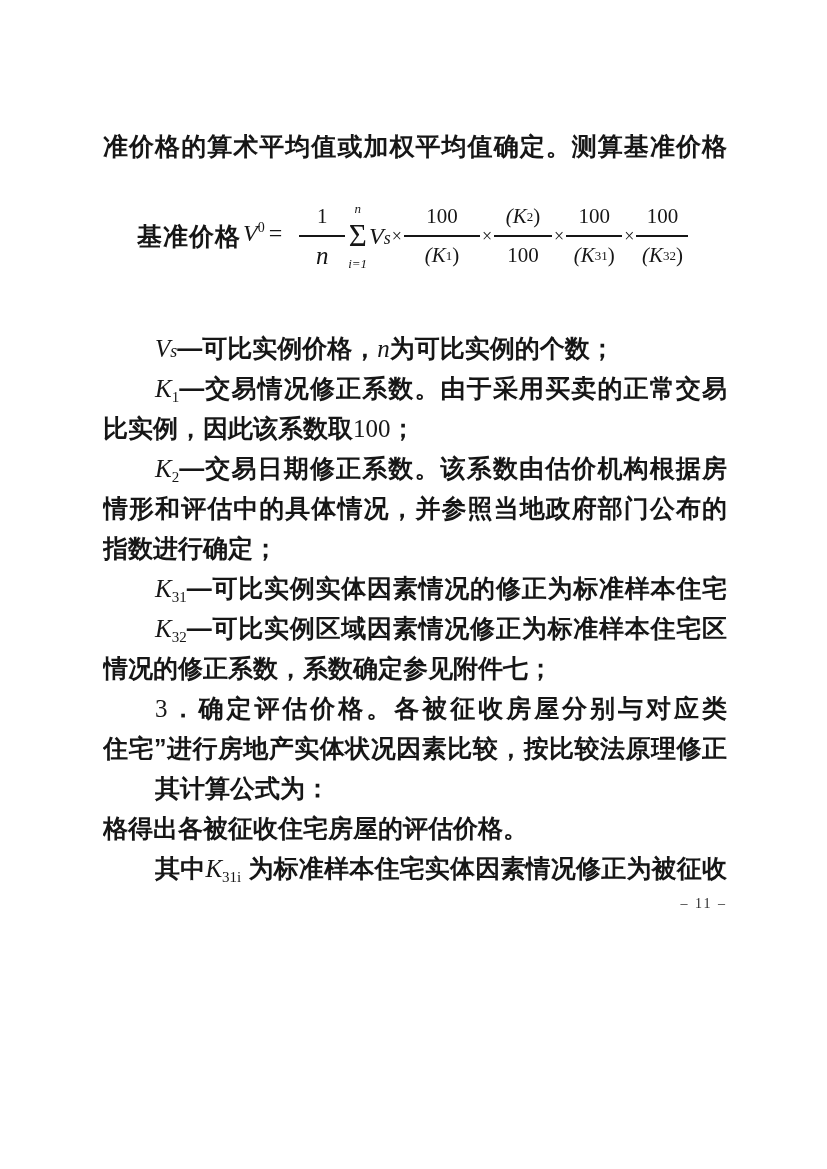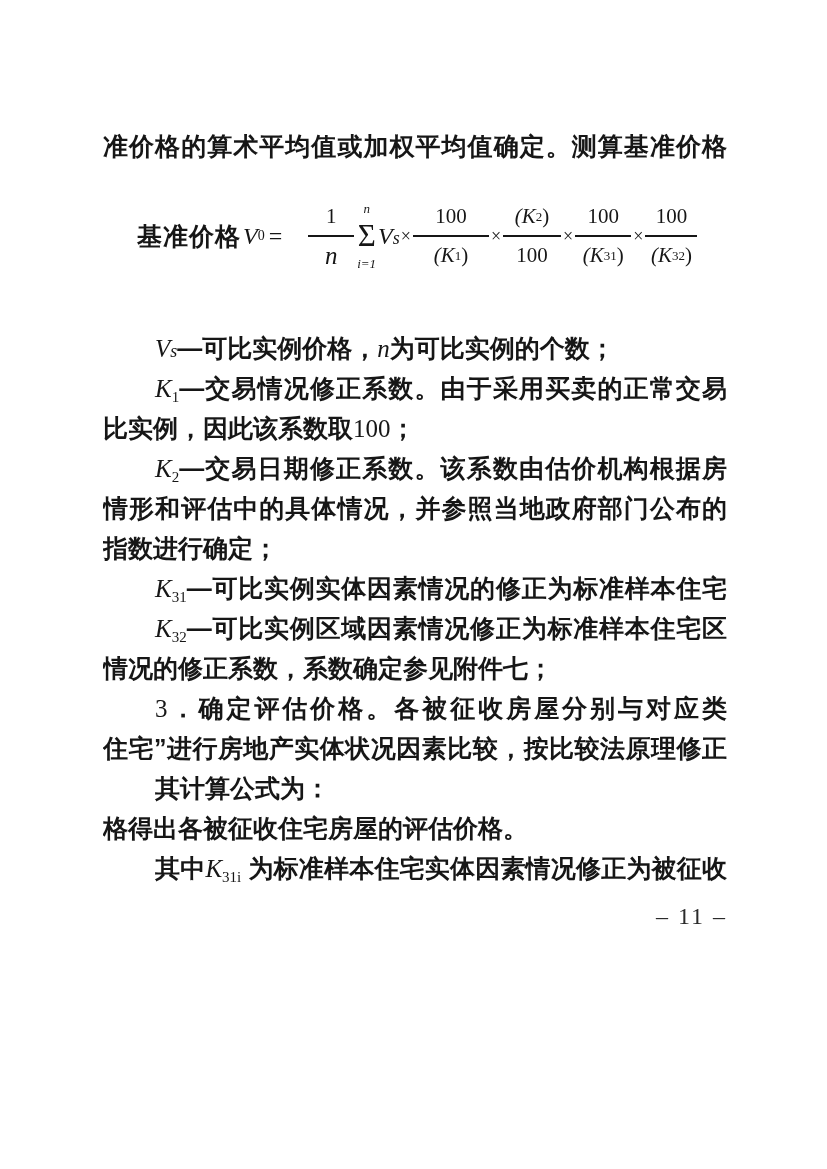--- a/index.html
+++ b/index.html
@@ -31,41 +31,41 @@
   .lat{font-family:"Liberation Serif",serif;font-style:normal;font-weight:400;font-size:25px;}
 
   
   .formula{
     display:flex;align-items:center;
     margin:14px 0 36px 34px;
     height:112px;
     font-family:"Liberation Serif",serif;
     font-weight:400;font-size:21px;color:#161616;
   }
-  .flabel{display:flex;align-items:center;font-size:25px;margin-right:25px;}
+  .flabel{display:flex;font-size:25px;margin-right:16px;}
   .flabel .cn{font-family:"Liberation Sans",sans-serif;font-weight:700;font-size:25px;letter-spacing:1px;}
   .flabel .v{font-family:"Liberation Serif",serif;font-style:italic;font-size:24px;margin-left:2px;}
   .flabel .vsub{font-size:14px;vertical-align:-5px;font-style:normal;}
   .flabel .eq{margin-left:4px;font-size:24px;}
   .frac{display:flex;flex-direction:column;align-items:center;margin:0 1px;}
   .frac .num,.frac .den{height:37px;display:flex;align-items:center;justify-content:center;}
   .frac .bar{align-self:stretch;height:0;border-top:2px solid #161616;}
   .psub{font-size:13px;vertical-align:-4px;}
   .sigstack{display:flex;flex-direction:column;align-items:center;margin:0 2px;}
   .sigstack .lim{font-size:13px;font-style:italic;height:19px;line-height:19px;}
   .sigstack .sym{font-size:31px;line-height:36px;font-style:normal;}
   .fvs .v{font-style:italic;font-size:24px;}
   .fvs .s{font-style:italic;font-size:18px;}
   .ftimes{margin:0 1px;font-size:18px;}
 
   .pagenum{
-    margin-top:15px;
+    margin-top:8px;
     text-align:right;
     font-family:"Liberation Serif",serif;
-    font-weight:400;font-size:24px;color:#2b2b2b;
+    font-weight:400;font-size:14px;color:#2b2b2b;
     letter-spacing:2px;
   }
 </style>
 </head>
 <body>
 
 <div class="page">
 
   <div class="line just"><span>准价格的算术平均值或加权平均值确定。测算基准价格的可比实</span></div>
 

